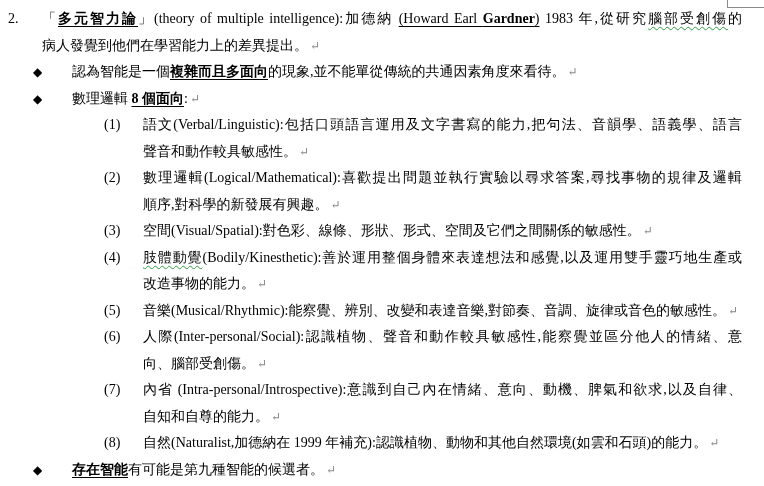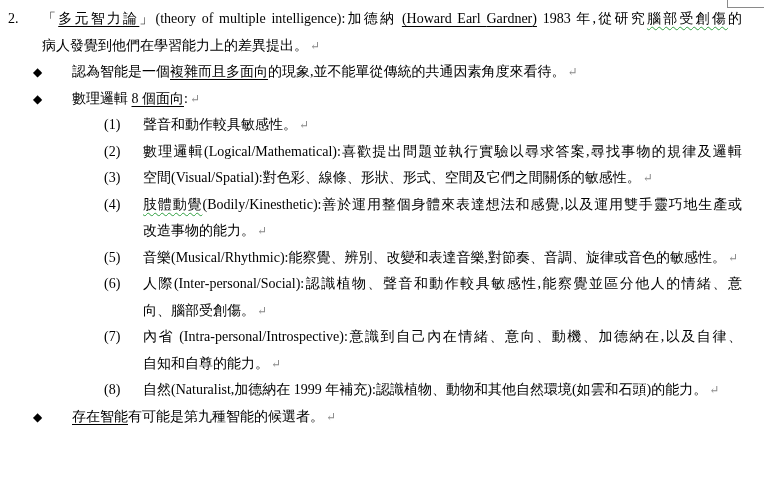--- a/index.html
+++ b/index.html
@@ -35,21 +35,21 @@
     white-space: nowrap;
   }
   .block.numbered .marker { left: 8px; }
   .block.numbered .text   { margin-left: 42px; width: 700px; }
   .block.bullet .marker   { left: 33px; font-size: 12px; }
   .block.bullet .text     { margin-left: 72px; width: 670px; }
   .block.item .marker     { left: 104px; }
   .block.item .text       { margin-left: 143px; width: 599px; }
   .line { line-height: 26.5px; }
   .line.justify { text-align: justify; text-align-last: justify; }
-  .b { font-weight: normal; }
+  .b { font-weight: bold; }
   .u { text-decoration: underline; text-underline-offset: 3px; }
   .b.u { text-decoration-thickness: 1px; }
   .wavy {
     text-decoration-line: underline;
     text-decoration-style: wavy;
     text-decoration-thickness: 1px;
     text-underline-offset: 3px;
   }
   .pmark {
     margin-left: 2px;
@@ -78,27 +78,29 @@
       </div>
       <div class="block bullet">
         <span class="marker">◆</span>
         <div class="text">
           <div class="line"><span>數理邏輯 </span><span class="b u">8 個面向</span><span>:</span><span class="pmark" style="color: rgb(138, 138, 138);">↵</span></div>
         </div>
       </div>
       <div class="block item">
         <span class="marker">(1)</span>
         <div class="text">
+          <div class="line justify"><span>語文(Verbal/Linguistic):包括口頭語言運用及文字書寫的能力,把句法、音韻學、語義學、語言</span></div>
           <div class="line"><span>聲音和動作較具敏感性。</span><span class="pmark" style="color: rgb(138, 138, 138);">↵</span></div>
         </div>
       </div>
       <div class="block item">
         <span class="marker">(2)</span>
         <div class="text">
           <div class="line justify"><span>數理邏輯(Logical/Mathematical):喜歡提出問題並執行實驗以尋求答案,尋找事物的規律及邏輯</span></div>
+          <div class="line"><span>順序,對科學的新發展有興趣。</span><span class="pmark" style="color: rgb(138, 138, 138);">↵</span></div>
         </div>
       </div>
       <div class="block item">
         <span class="marker">(3)</span>
         <div class="text">
           <div class="line"><span>空間(Visual/Spatial):對色彩、線條、形狀、形式、空間及它們之間關係的敏感性。</span><span class="pmark" style="color: rgb(138, 138, 138);">↵</span></div>
         </div>
       </div>
       <div class="block item">
         <span class="marker">(4)</span>
@@ -116,21 +118,21 @@
       <div class="block item">
         <span class="marker">(6)</span>
         <div class="text">
           <div class="line justify"><span>人際(Inter-personal/Social):認識植物、聲音和動作較具敏感性,能察覺並區分他人的情緒、意</span></div>
           <div class="line"><span>向、腦部受創傷。</span><span class="pmark" style="color: rgb(138, 138, 138);">↵</span></div>
         </div>
       </div>
       <div class="block item">
         <span class="marker">(7)</span>
         <div class="text">
-          <div class="line justify"><span>內省 (Intra-personal/Introspective):意識到自己內在情緒、意向、動機、加德納在,以及自律、</span></div>
+          <div class="line justify"><span>內省 (Intra-personal/Introspective):意識到自己內在情緒、意向、動機、脾氣和欲求,以及自律、</span></div>
           <div class="line"><span>自知和自尊的能力。</span><span class="pmark" style="color: rgb(138, 138, 138);">↵</span></div>
         </div>
       </div>
       <div class="block item">
         <span class="marker">(8)</span>
         <div class="text">
           <div class="line"><span>自然(Naturalist,加德納在 1999 年補充):認識植物、動物和其他自然環境(如雲和石頭)的能力。</span><span class="pmark" style="color: rgb(138, 138, 138);">↵</span></div>
         </div>
       </div>
       <div class="block bullet">

